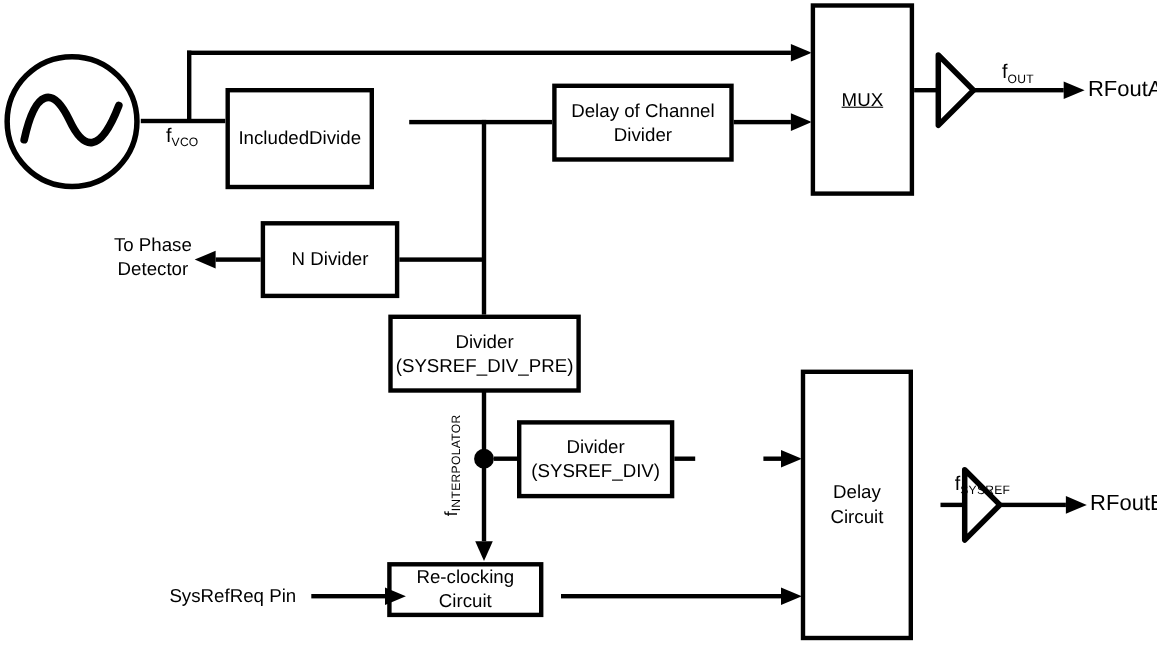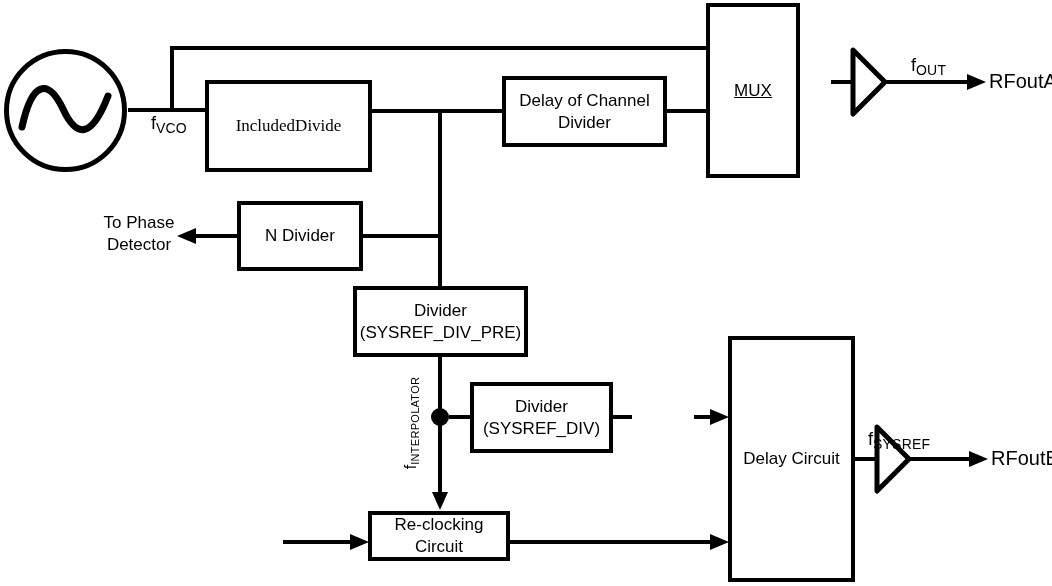--- a/index.html
+++ b/index.html
@@ -28,21 +28,21 @@
     border-left:19px solid #000000; }
   .arr-l { position:absolute; width:0; height:0;
     border-top:8px solid transparent; border-bottom:8px solid transparent;
     border-right:19px solid #000000; }
   .arr-d { position:absolute; width:0; height:0;
     border-left:8px solid transparent; border-right:8px solid transparent;
     border-top:18px solid #000000; }
   .dot { position:absolute; width:18px; height:18px; border-radius:50%;
     background:#000000; }
   .siglabel { position:absolute; font-size:18px; line-height:22px; white-space:nowrap; }
-  .siglabel .sub { font-size:14px; vertical-align:-4px; letter-spacing:0.2px; }
+  .siglabel .sub { font-size:11px; vertical-align:-4px; letter-spacing:0.2px; }
   .portlabel { position:absolute; font-size:20px; line-height:24px; white-space:nowrap; }
   .textlabel { position:absolute; font-size:17px; line-height:22px;
     white-space:pre-line; }
   .rotated {
     position:absolute; left:349px; top:412px; width:128px; height:22px;
     transform:rotate(-90deg); transform-origin:50% 50%;
     font-size:16px; text-align:center; white-space:nowrap;
   }
   .rotated .sub { font-size:11px; vertical-align:-3px; letter-spacing:0.3px; }
 </style>
@@ -56,35 +56,35 @@
     <path d="M 20 80 C 30 34, 46 31, 61 62 C 74 90, 89 93, 106 49" fill="none" stroke="#000000" stroke-width="7" stroke-linecap="round"></path>
   </svg>
 
   <div class="wire" style="left:128px; top:108px; width:77px; height:4px;"></div>
   <div class="wire" style="left:170px; top:46px; width:4px; height:64px;"></div>
   <div class="wire" style="left:170px; top:46px; width:549px; height:4px;"></div>
   <div class="arr-r" style="left:719px; top:40px;"></div>
 
   <div class="siglabel" style="left:151px; top:112px;"><span>f</span><span class="sub">VCO</span></div>
 
-  <div class="box" style="left:205px; top:80px; width:167px; height:92px;font-family:Liberation Serif, serif;">
+  <div class="box" style="left:205px; top:80px; width:135px; height:92px;">
     <span>IncludedDivide</span>
   </div>
 
   <div class="wire" style="left:372px; top:109px; width:130px; height:4px;"></div>
   <div class="wire" style="left:438px; top:109px; width:4px; height:179px;"></div>
 
   <div class="box" style="left:502px; top:76px; width:165px; height:71px;">
     <span>Delay of Channel
 Divider</span>
   </div>
   <div class="wire" style="left:667px; top:109px; width:52px; height:4px;"></div>
   <div class="arr-r" style="left:719px; top:103px;"></div>
 
-  <div class="box" style="left:706px; top:3px; width:94px; height:175px;text-decoration:underline;">
+  <div class="box" style="left:737px; top:3px; width:94px; height:175px;text-decoration:underline;">
     <span>MUX</span>
   </div>
 
   <div class="wire" style="left:831px; top:80px; width:20px; height:4px;"></div>
   <svg class="abs" style="left:849px; top:46px;" width="40" height="72" viewBox="0 0 40 72">
     <polygon points="4,4 36,36 4,68" fill="#ffffff" stroke="#000000" stroke-width="5" stroke-linejoin="round"></polygon>
   </svg>
   <div class="wire" style="left:885px; top:80px; width:82px; height:4px;"></div>
   <div class="arr-r" style="left:967px; top:74px;"></div>
   <div class="siglabel" style="left:911px; top:54px;"><span>f</span><span class="sub">OUT</span></div>
@@ -112,37 +112,38 @@
 
   <div class="wire" style="left:449px; top:415px; width:21px; height:4px;"></div>
   <div class="box" style="left:470px; top:382px; width:143px; height:71px;">
     <span>Divider
 (SYSREF_DIV)</span>
   </div>
   <div class="wire" style="left:613px; top:415px; width:19px; height:4px;"></div>
   <div class="wire" style="left:694px; top:415px; width:16px; height:4px;"></div>
   <div class="arr-r" style="left:710px; top:409px;"></div>
 
-  <div class="box" style="left:728px; top:336px; width:127px; height:246px;">
+  <div class="box" style="left:728px; top:336px; width:102px; height:246px;">
     <span>Delay Circuit</span>
   </div>
 
   <div class="wire" style="left:855px; top:457px; width:20px; height:4px;"></div>
   <svg class="abs" style="left:873px; top:423px;" width="40" height="72" viewBox="0 0 40 72">
     <polygon points="4,4 36,36 4,68" fill="#ffffff" stroke="#000000" stroke-width="5" stroke-linejoin="round"></polygon>
   </svg>
   <div class="wire" style="left:909px; top:457px; width:60px; height:4px;"></div>
   <div class="arr-r" style="left:969px; top:451px;"></div>
   <div class="siglabel" style="left:868px; top:428px;"><span>f</span><span class="sub">SYSREF</span></div>
   <div class="portlabel" style="left:991px; top:446px;">RFoutB</div>
 
-  <div class="box" style="left:368px; top:511px; width:142px; height:50px;">
+  <div class="box" style="left:352px; top:511px; width:142px; height:50px;">
     <span>Re-clocking
 Circuit</span>
   </div>
 
+  <div class="textlabel" style="left:154px; top:531px;">SysRefReq Pin</div>
   <div class="wire" style="left:283px; top:540px; width:67px; height:4px;"></div>
   <div class="arr-r" style="left:350px; top:534px;"></div>
 
   <div class="wire" style="left:510px; top:540px; width:200px; height:4px;"></div>
   <div class="arr-r" style="left:710px; top:534px;"></div>
 
 </div>
 
 </body></html>

